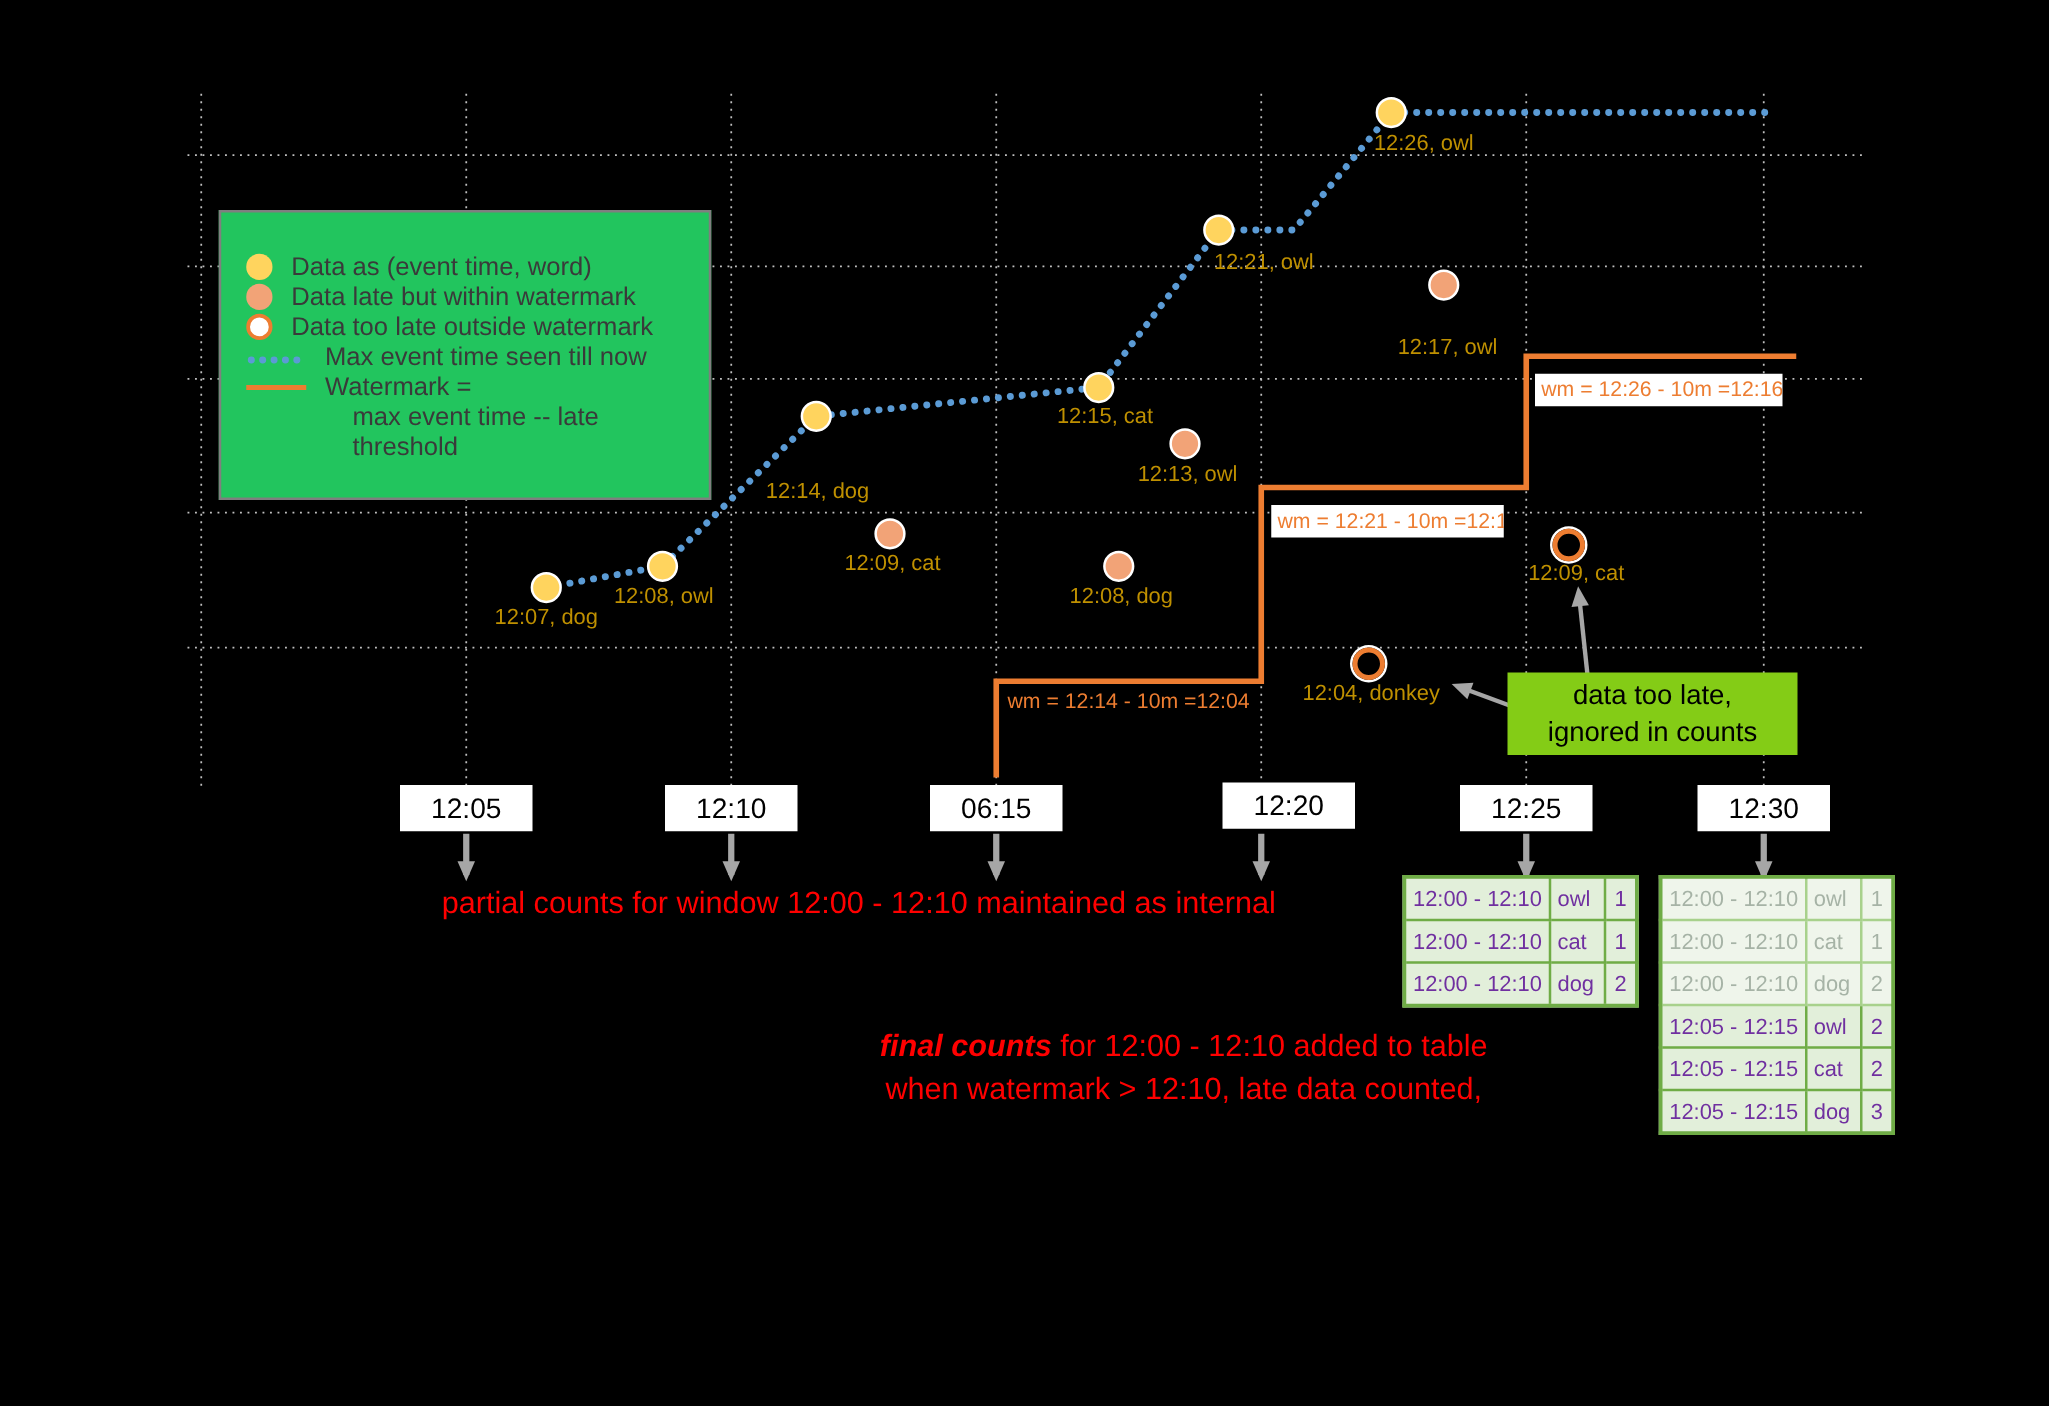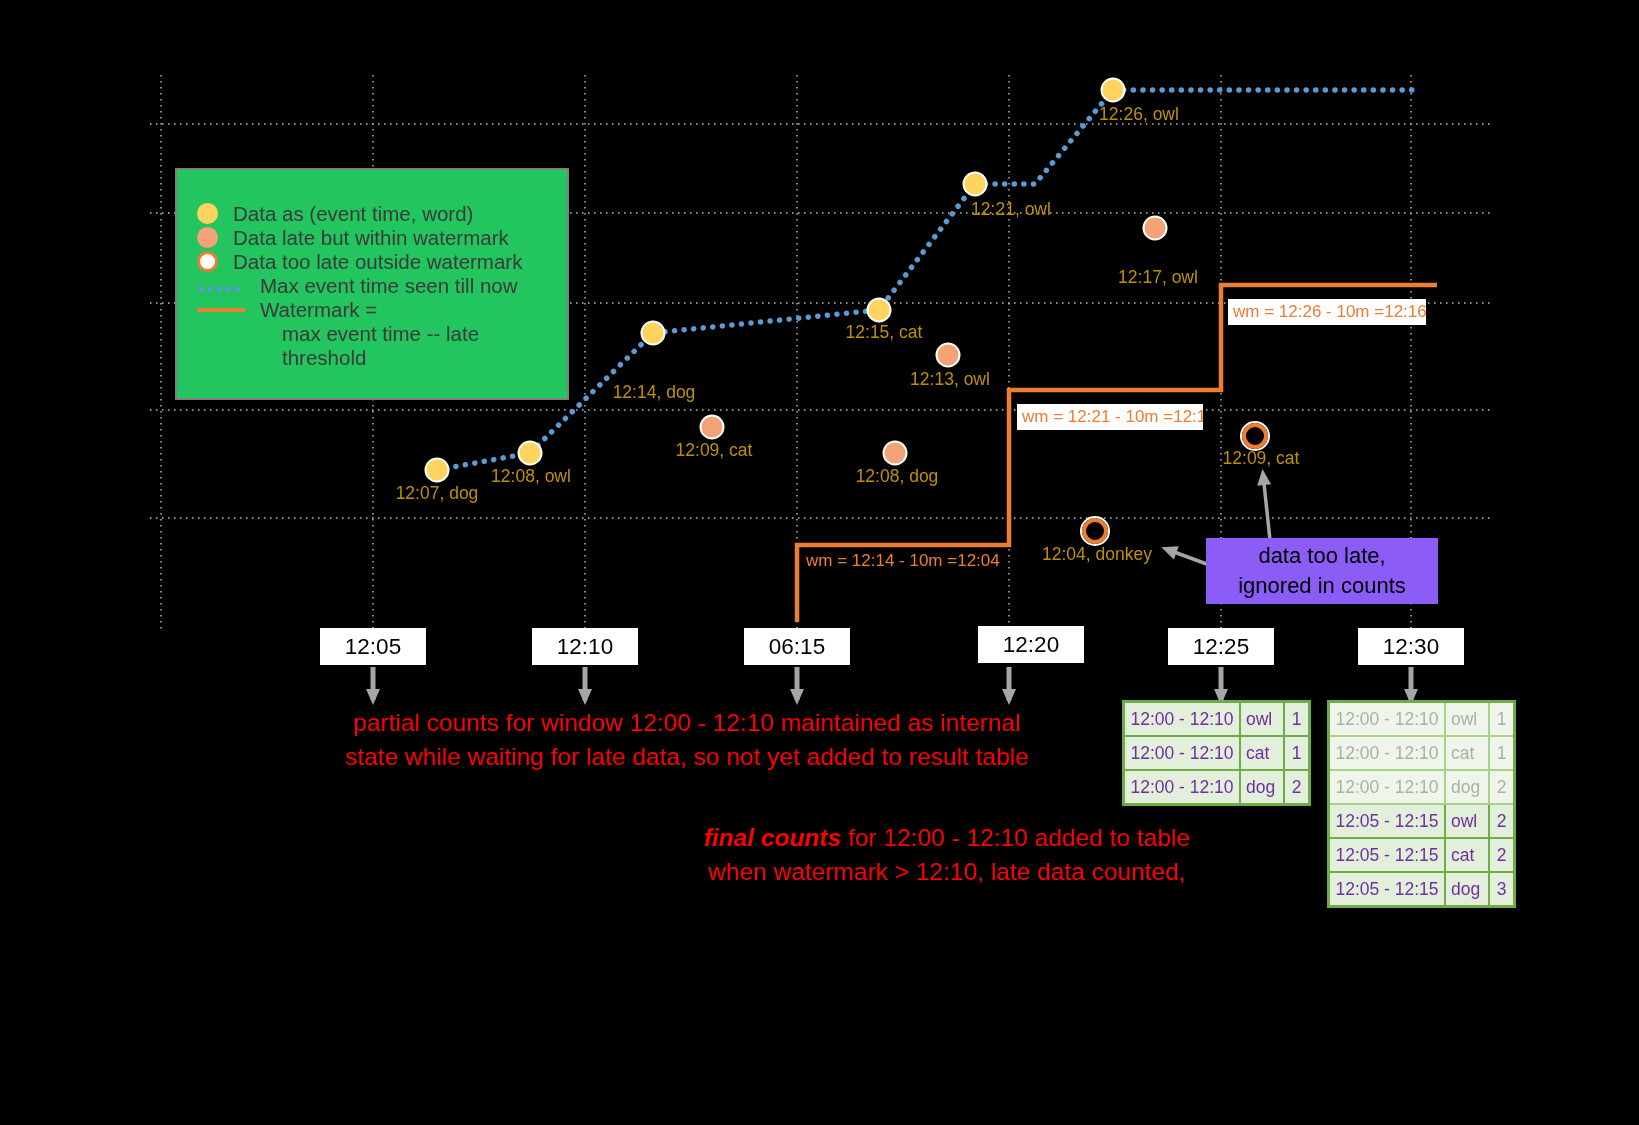--- a/index.html
+++ b/index.html
@@ -25,21 +25,21 @@
               background:#FFFFFF; color:#000; font-size:22.5px; font-weight:400;
               display:flex; align-items:center; justify-content:center; }
 
   
   .note-red { position:absolute; color:#FF0000; text-align:center;
               font-size:24.5px; line-height:34px; }
   .note-red .emph { font-weight:bold; font-style:italic; }
 
   
   .too-late-note { position:absolute; left:1206px; top:538px; width:232px; height:66px;
-                   background:#8b5cf6; color:#000; font-size:22px; line-height:30px;
+                   background:#84cc16; color:#000; font-size:22px; line-height:30px;
                    display:flex; flex-direction:column; align-items:center; justify-content:center; }
 
   
   .legend { position:absolute; left:175px; top:168px; width:394px; height:232px;
             background:#22c55e; border:2px solid #7F7F7F; box-sizing:border-box;
             padding:15px 16px 12px 20px; display:flex; flex-direction:column;
             justify-content:center; }
   .legend-row { display:flex; align-items:center; gap:15px; color:#3A3A3A; font-size:20.5px; }
   .legend-row.align-top { align-items:flex-start; }
   .legend-dot { width:21px; height:21px; border-radius:50%; flex:0 0 auto; box-sizing:border-box; }
@@ -173,21 +173,20 @@
 
   <div class="time-box" style="left:373px;  top:628px;">12:05</div>
   <div class="time-box" style="left:585px;  top:628px;">12:10</div>
   <div class="time-box" style="left:797px;  top:628px;">06:15</div>
   <div class="time-box" style="left:1009px; top:626px;margin-left:22px;">12:20</div>
   <div class="time-box" style="left:1221px; top:628px;">12:25</div>
   <div class="time-box" style="left:1411px; top:628px;">12:30</div>
 
   <div class="note-red" style="left:317px; top:706px; width:740px;">
     <div>partial counts for window 12:00 - 12:10 maintained as internal</div>
-    <div>state while waiting for late data, so not yet added  to result table</div>
   </div>
 
   <div class="note-red" style="left:627px; top:821px; width:640px;">
     <div><span class="emph">final counts</span><span> for 12:00 - 12:10 added to table</span></div>
     <div>when watermark &gt; 12:10, late data counted,</div>
   </div>
 
   <div class="too-late-note">
     <div>data too late,</div>
     <div>ignored in counts</div>

